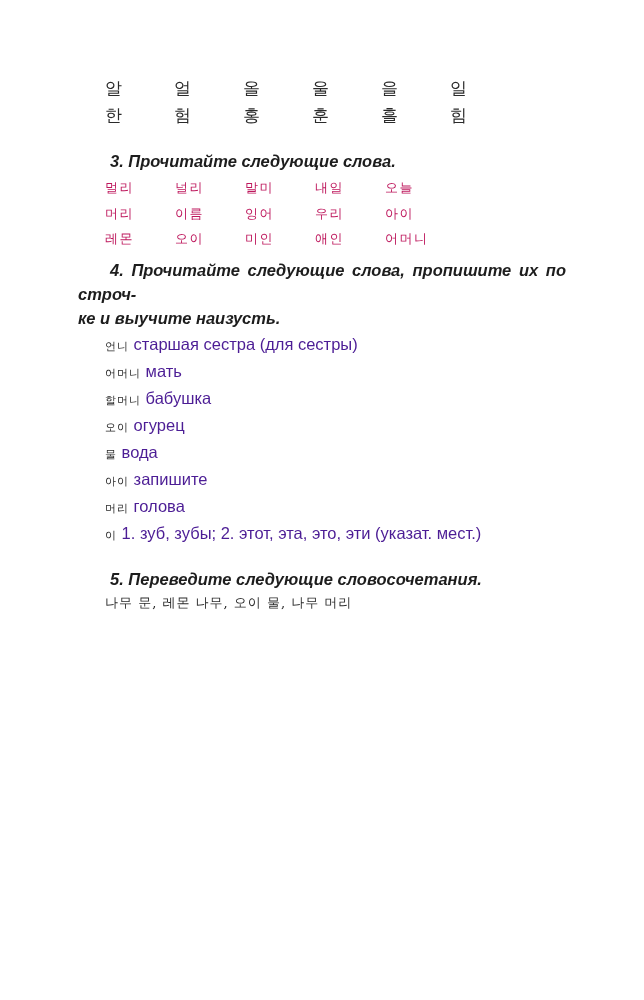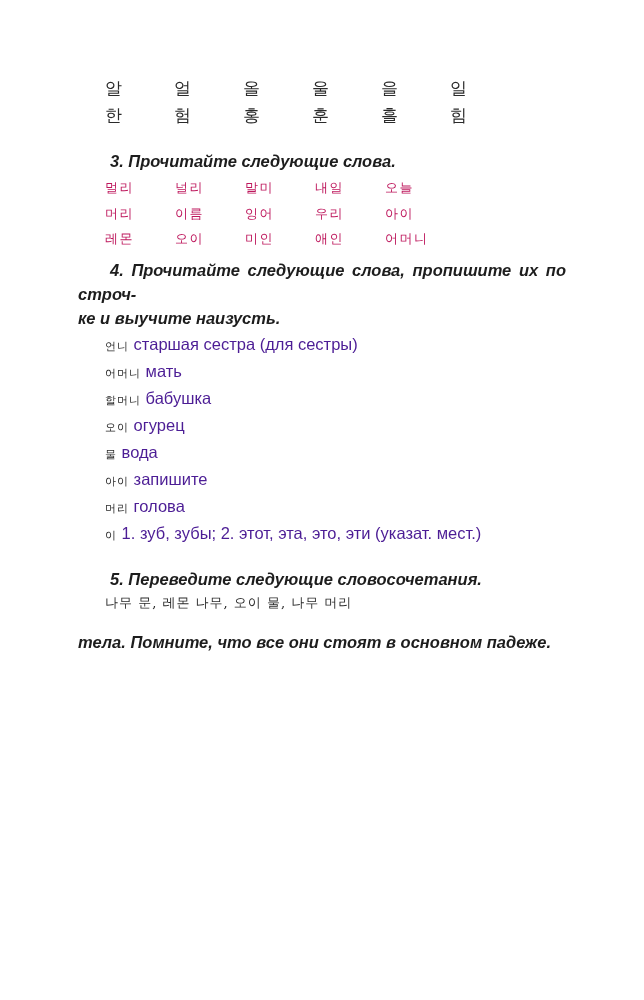--- a/index.html
+++ b/index.html
@@ -135,16 +135,15 @@
     <div class="vocab-item"><span class="kr">물</span> <span class="ru">вода</span></div>
     <div class="vocab-item"><span class="kr">아이</span> <span class="ru">запишите</span></div>
     <div class="vocab-item"><span class="kr">머리</span> <span class="ru">голова</span></div>
     <div class="vocab-item"><span class="kr">이</span> <span class="ru">1. зуб, зубы; 2. этот, эта, это, эти (указат. мест.)</span></div>
   </div>
 
   <p class="heading heading-ex5 indent">5. Переведите следующие словосочетания.</p>
   <div class="phrase-line kr">나무 문, 레몬 나무, 오이 물, 나무 머리</div>
 
   <div class="ex6">
-    <div class="line">тела. Помните, что все они стоят в основном падеже.</div>
   </div>
 
 </div>
 
 </body></html>

